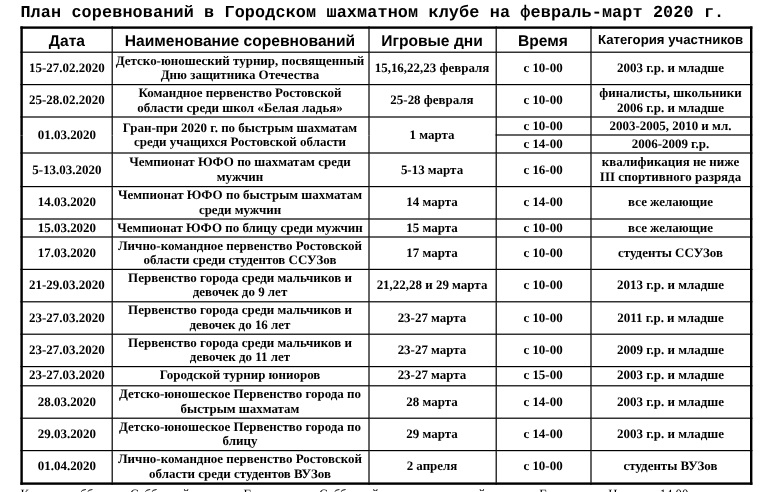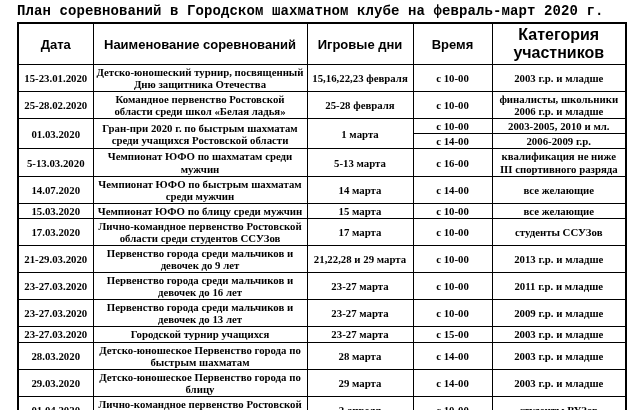--- a/index.html
+++ b/index.html
@@ -32,21 +32,21 @@
     vertical-align: middle;
     padding: 1px 2px;
   }
   table.schedule th {
     font-family: "Liberation Sans", sans-serif;
     font-weight: bold;
     font-size: 13px;
     padding: 2px 1px;
   }
   table.schedule th:last-child {
-    font-size: 16px;
+    font-size: 11px;
   }
   table.schedule td {
     font-family: "Liberation Serif", serif;
     font-weight: bold;
     font-size: 10.8px;
     line-height: 1.12;
   }
   col.c-date { width: 75px; }
   col.c-name { width: 214px; }
   col.c-days { width: 106px; }
@@ -80,21 +80,21 @@
       <tr>
         <th>Дата</th>
         <th>Наименование соревнований</th>
         <th>Игровые дни</th>
         <th>Время</th>
         <th>Категория участников</th>
       </tr>
     </thead>
     <tbody>
         <tr>
-          <td>15-23.01.2020</td>
+          <td>15-27.02.2020</td>
           <td>Детско-юношеский турнир, посвященный Дню защитника Отечества</td>
           <td>15,16,22,23 февраля</td>
           <td>с 10-00</td>
           <td>2003 г.р. и младше</td>
         </tr>
         <tr>
           <td>25-28.02.2020</td>
           <td>Командное первенство Ростовской области среди школ «Белая ладья»</td>
           <td>25-28 февраля</td>
           <td>с 10-00</td>
@@ -112,21 +112,21 @@
           <td>2006-2009 г.р.</td>
         </tr>
         <tr>
           <td>5-13.03.2020</td>
           <td>Чемпионат ЮФО по шахматам среди мужчин</td>
           <td>5-13 марта</td>
           <td>с 16-00</td>
           <td>квалификация не ниже III спортивного разряда</td>
         </tr>
         <tr>
-          <td>14.07.2020</td>
+          <td>14.03.2020</td>
           <td>Чемпионат ЮФО по быстрым шахматам среди мужчин</td>
           <td>14 марта</td>
           <td>с 14-00</td>
           <td>все желающие</td>
         </tr>
         <tr>
           <td>15.03.2020</td>
           <td>Чемпионат ЮФО по блицу среди мужчин</td>
           <td>15 марта</td>
           <td>с 10-00</td>
@@ -148,28 +148,28 @@
         </tr>
         <tr>
           <td>23-27.03.2020</td>
           <td>Первенство города среди мальчиков и девочек до 16 лет</td>
           <td>23-27 марта</td>
           <td>с 10-00</td>
           <td>2011 г.р. и младше</td>
         </tr>
         <tr>
           <td>23-27.03.2020</td>
-          <td>Первенство города среди мальчиков и девочек до 13 лет</td>
+          <td>Первенство города среди мальчиков и девочек до 11 лет</td>
           <td>23-27 марта</td>
           <td>с 10-00</td>
           <td>2009 г.р. и младше</td>
         </tr>
         <tr>
           <td>23-27.03.2020</td>
-          <td>Городской турнир учащихся</td>
+          <td>Городской турнир юниоров</td>
           <td>23-27 марта</td>
           <td>с 15-00</td>
           <td>2003 г.р. и младше</td>
         </tr>
         <tr>
           <td>28.03.2020</td>
           <td>Детско-юношеское Первенство города по быстрым шахматам</td>
           <td>28 марта</td>
           <td>с 14-00</td>
           <td>2003 г.р. и младше</td>

